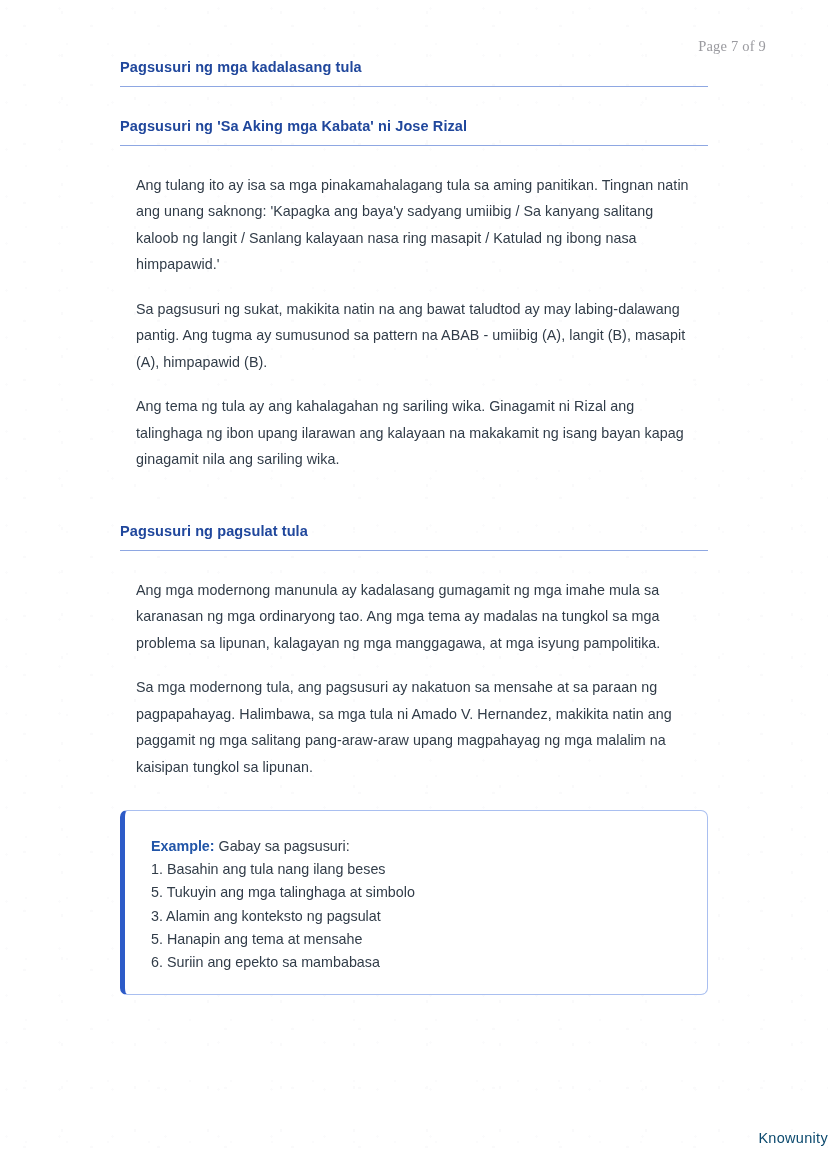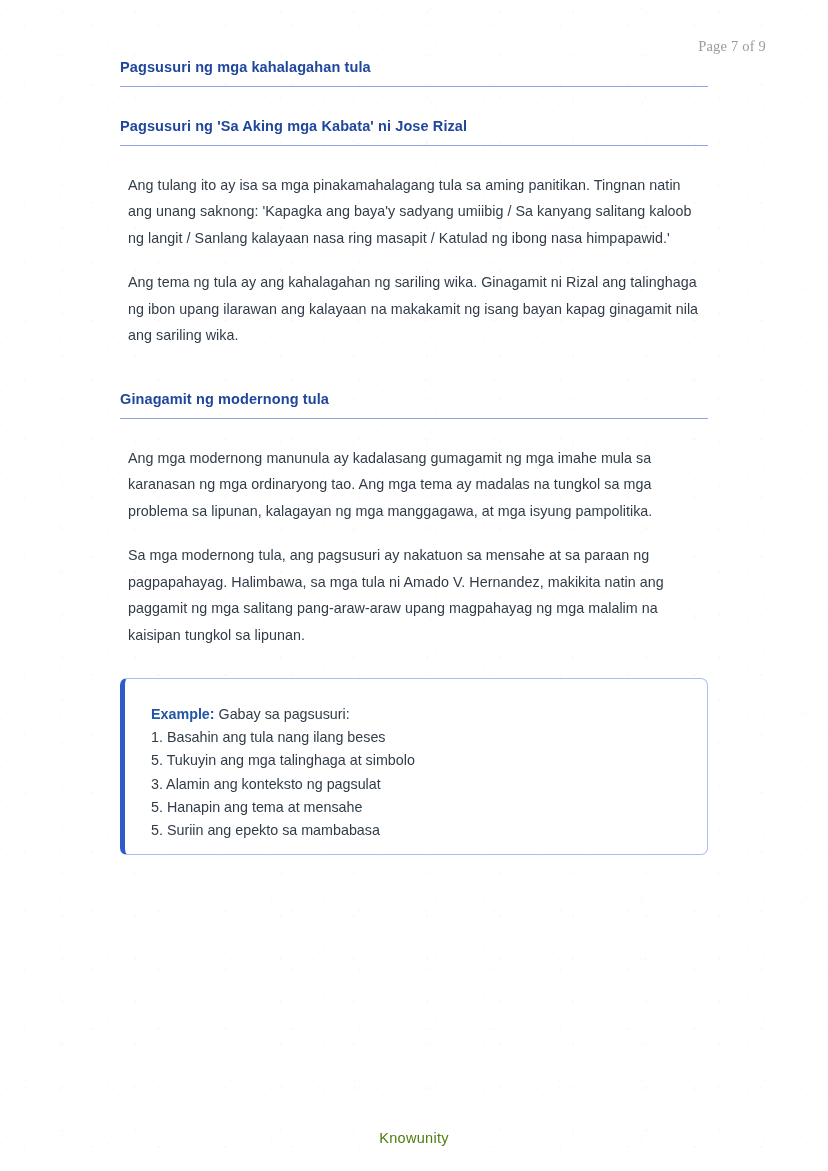--- a/index.html
+++ b/index.html
@@ -71,107 +71,108 @@
     border: 0;
     border-top: 1.6px solid #8ea7e2;
     margin: 9px 0 0 0;
     width: 588px;
   }
 
   .block-gap-1 { height: 30px; }
   .block-gap-2 { height: 33px; }
 
   p.body-text {
-    margin: 8px;
+    margin: 16px;
     font-size: 14.3px;
     line-height: 26.5px;
     color: #313c48;
     letter-spacing: .05px;
   }
 
   p.body-text + p.body-text {
     margin-top: 18px;
   }
 
   .para-group { margin-top: 26px; }
 
   .example-box {
     margin-top: 30px;
     box-sizing: border-box;
     width: 588px;
     background: #ffffff;
     border: 1.3px solid #a9bff0;
     border-left: 5px solid #2d5bc8;
     border-radius: 7px;
-    padding: 24px 26px 12px 26px;
+    padding: 24px 26px 20px 26px;
   }
 
   .example-line {
     font-size: 14.3px;
     line-height: 23.2px;
     color: #313c48;
     white-space: nowrap;
   }
 
   .example-label {
     font-weight: bold;
     color: #2155a8;
   }
 
   .footer-brand {
     position: absolute;
     left: 0;
     right: 0;
     top: 1130px;
-    text-align: center;
+    text-align: right;
     font-size: 14.5px;
-    color: #4d7c0f;
+    color: #0c4a6e;
     letter-spacing: .3px;
   }
 </style>
 </head>
 <body>
 
 <div class="page-texture"></div>
 
 <div class="page">
 
   <div class="page-header">Page 7 of 9</div>
 
   <div class="content">
 
-    <h2 class="section-heading">Pagsusuri ng mga kahalagahan tula</h2>
+    <h2 class="section-heading">Pagsusuri ng mga kadalasang tula</h2>
     <hr class="rule">
 
     <div class="block-gap-1"></div>
 
     <h2 class="section-heading">Pagsusuri ng 'Sa Aking mga Kabata' ni Jose Rizal</h2>
     <hr class="rule">
 
     <div class="para-group">
       <p class="body-text">Ang tulang ito ay isa sa mga pinakamahalagang tula sa aming panitikan. Tingnan natin ang unang saknong: 'Kapagka ang baya'y sadyang umiibig / Sa kanyang salitang kaloob ng langit / Sanlang kalayaan nasa ring masapit / Katulad ng ibong nasa himpapawid.'</p>
+      <p class="body-text">Sa pagsusuri ng sukat, makikita natin na ang bawat taludtod ay may labing-dalawang pantig. Ang tugma ay sumusunod sa pattern na ABAB - umiibig (A), langit (B), masapit (A), himpapawid (B).</p>
       <p class="body-text">Ang tema ng tula ay ang kahalagahan ng sariling wika. Ginagamit ni Rizal ang talinghaga ng ibon upang ilarawan ang kalayaan na makakamit ng isang bayan kapag ginagamit nila ang sariling wika.</p>
     </div>
 
     <div class="block-gap-2"></div>
 
-    <h2 class="section-heading">Ginagamit ng modernong tula</h2>
+    <h2 class="section-heading">Pagsusuri ng pagsulat tula</h2>
     <hr class="rule">
 
     <div class="para-group">
       <p class="body-text">Ang mga modernong manunula ay kadalasang gumagamit ng mga imahe mula sa karanasan ng mga ordinaryong tao. Ang mga tema ay madalas na tungkol sa mga problema sa lipunan, kalagayan ng mga manggagawa, at mga isyung pampolitika.</p>
       <p class="body-text">Sa mga modernong tula, ang pagsusuri ay nakatuon sa mensahe at sa paraan ng pagpapahayag. Halimbawa, sa mga tula ni Amado V. Hernandez, makikita natin ang paggamit ng mga salitang pang-araw-araw upang magpahayag ng mga malalim na kaisipan tungkol sa lipunan.</p>
     </div>
 
     <div class="example-box">
       <div class="example-line"><span class="example-label">Example:</span><span> Gabay sa pagsusuri:</span></div>
       <div class="example-line">1. Basahin ang tula nang ilang beses</div>
       <div class="example-line">5. Tukuyin ang mga talinghaga at simbolo</div>
       <div class="example-line">3. Alamin ang konteksto ng pagsulat</div>
       <div class="example-line">5. Hanapin ang tema at mensahe</div>
-      <div class="example-line">5. Suriin ang epekto sa mambabasa</div>
+      <div class="example-line">6. Suriin ang epekto sa mambabasa</div>
     </div>
 
   </div>
 
   <div class="footer-brand">Knowunity</div>
 
 </div>
 
 </body></html>

